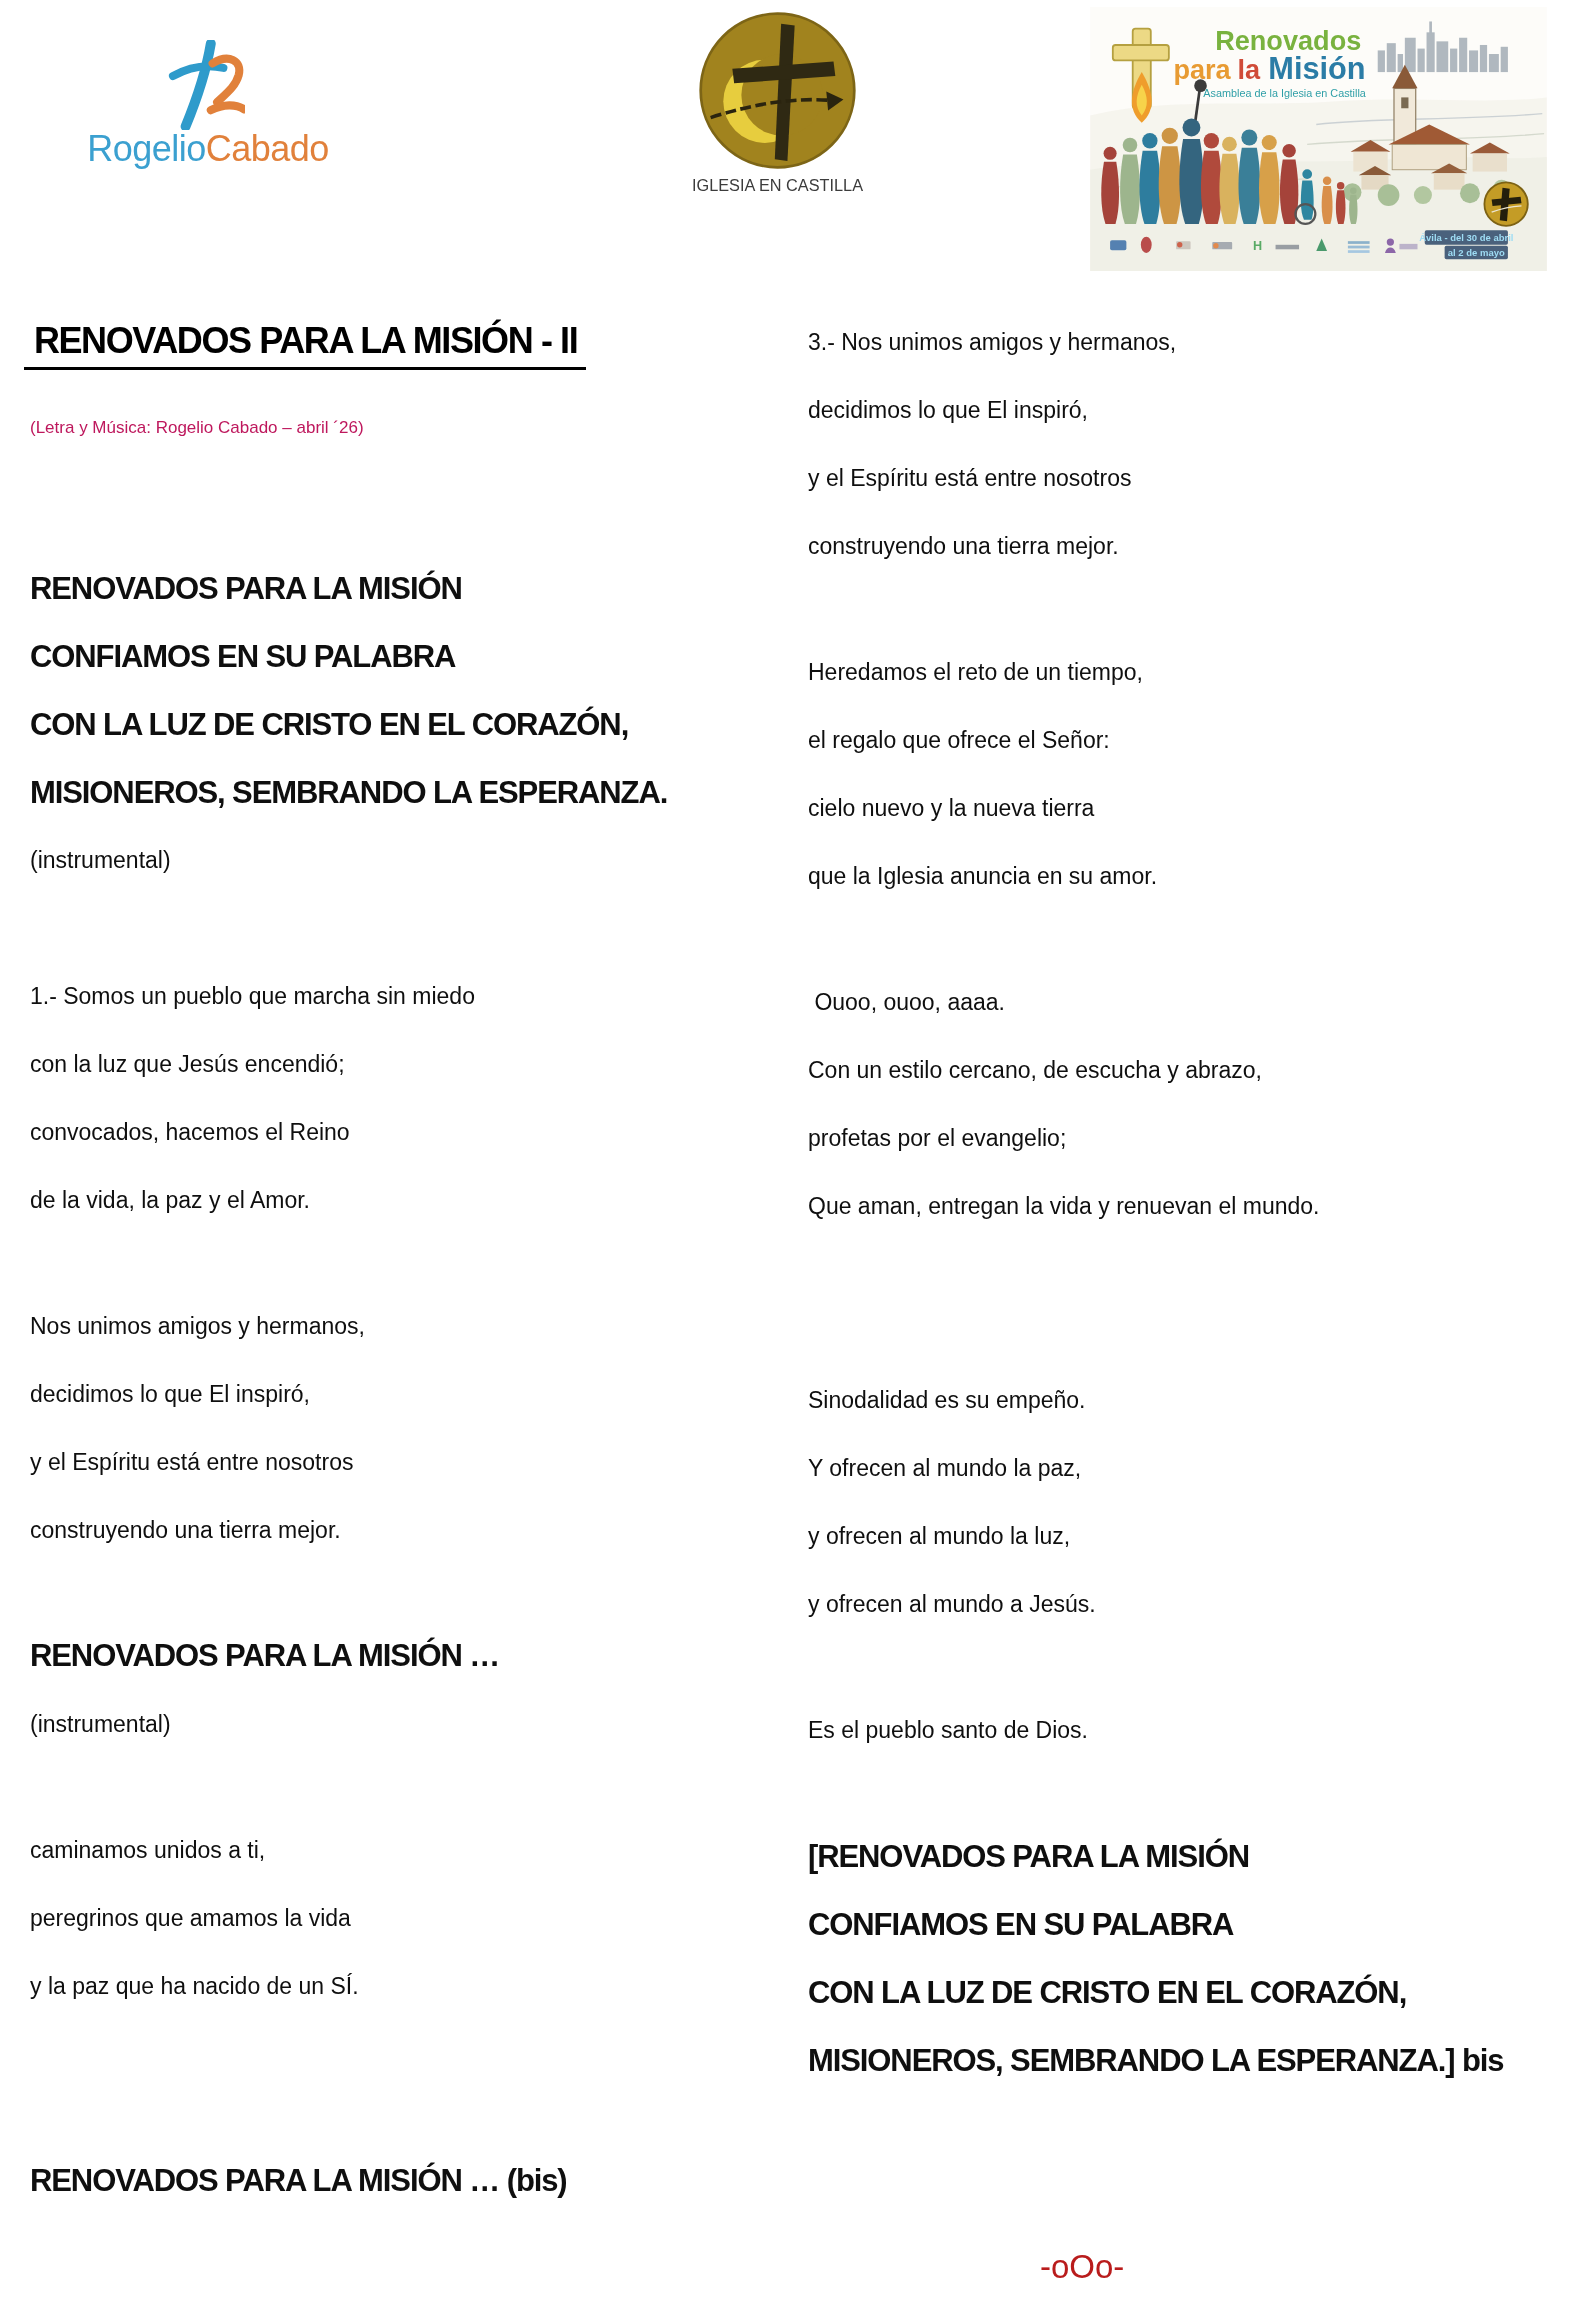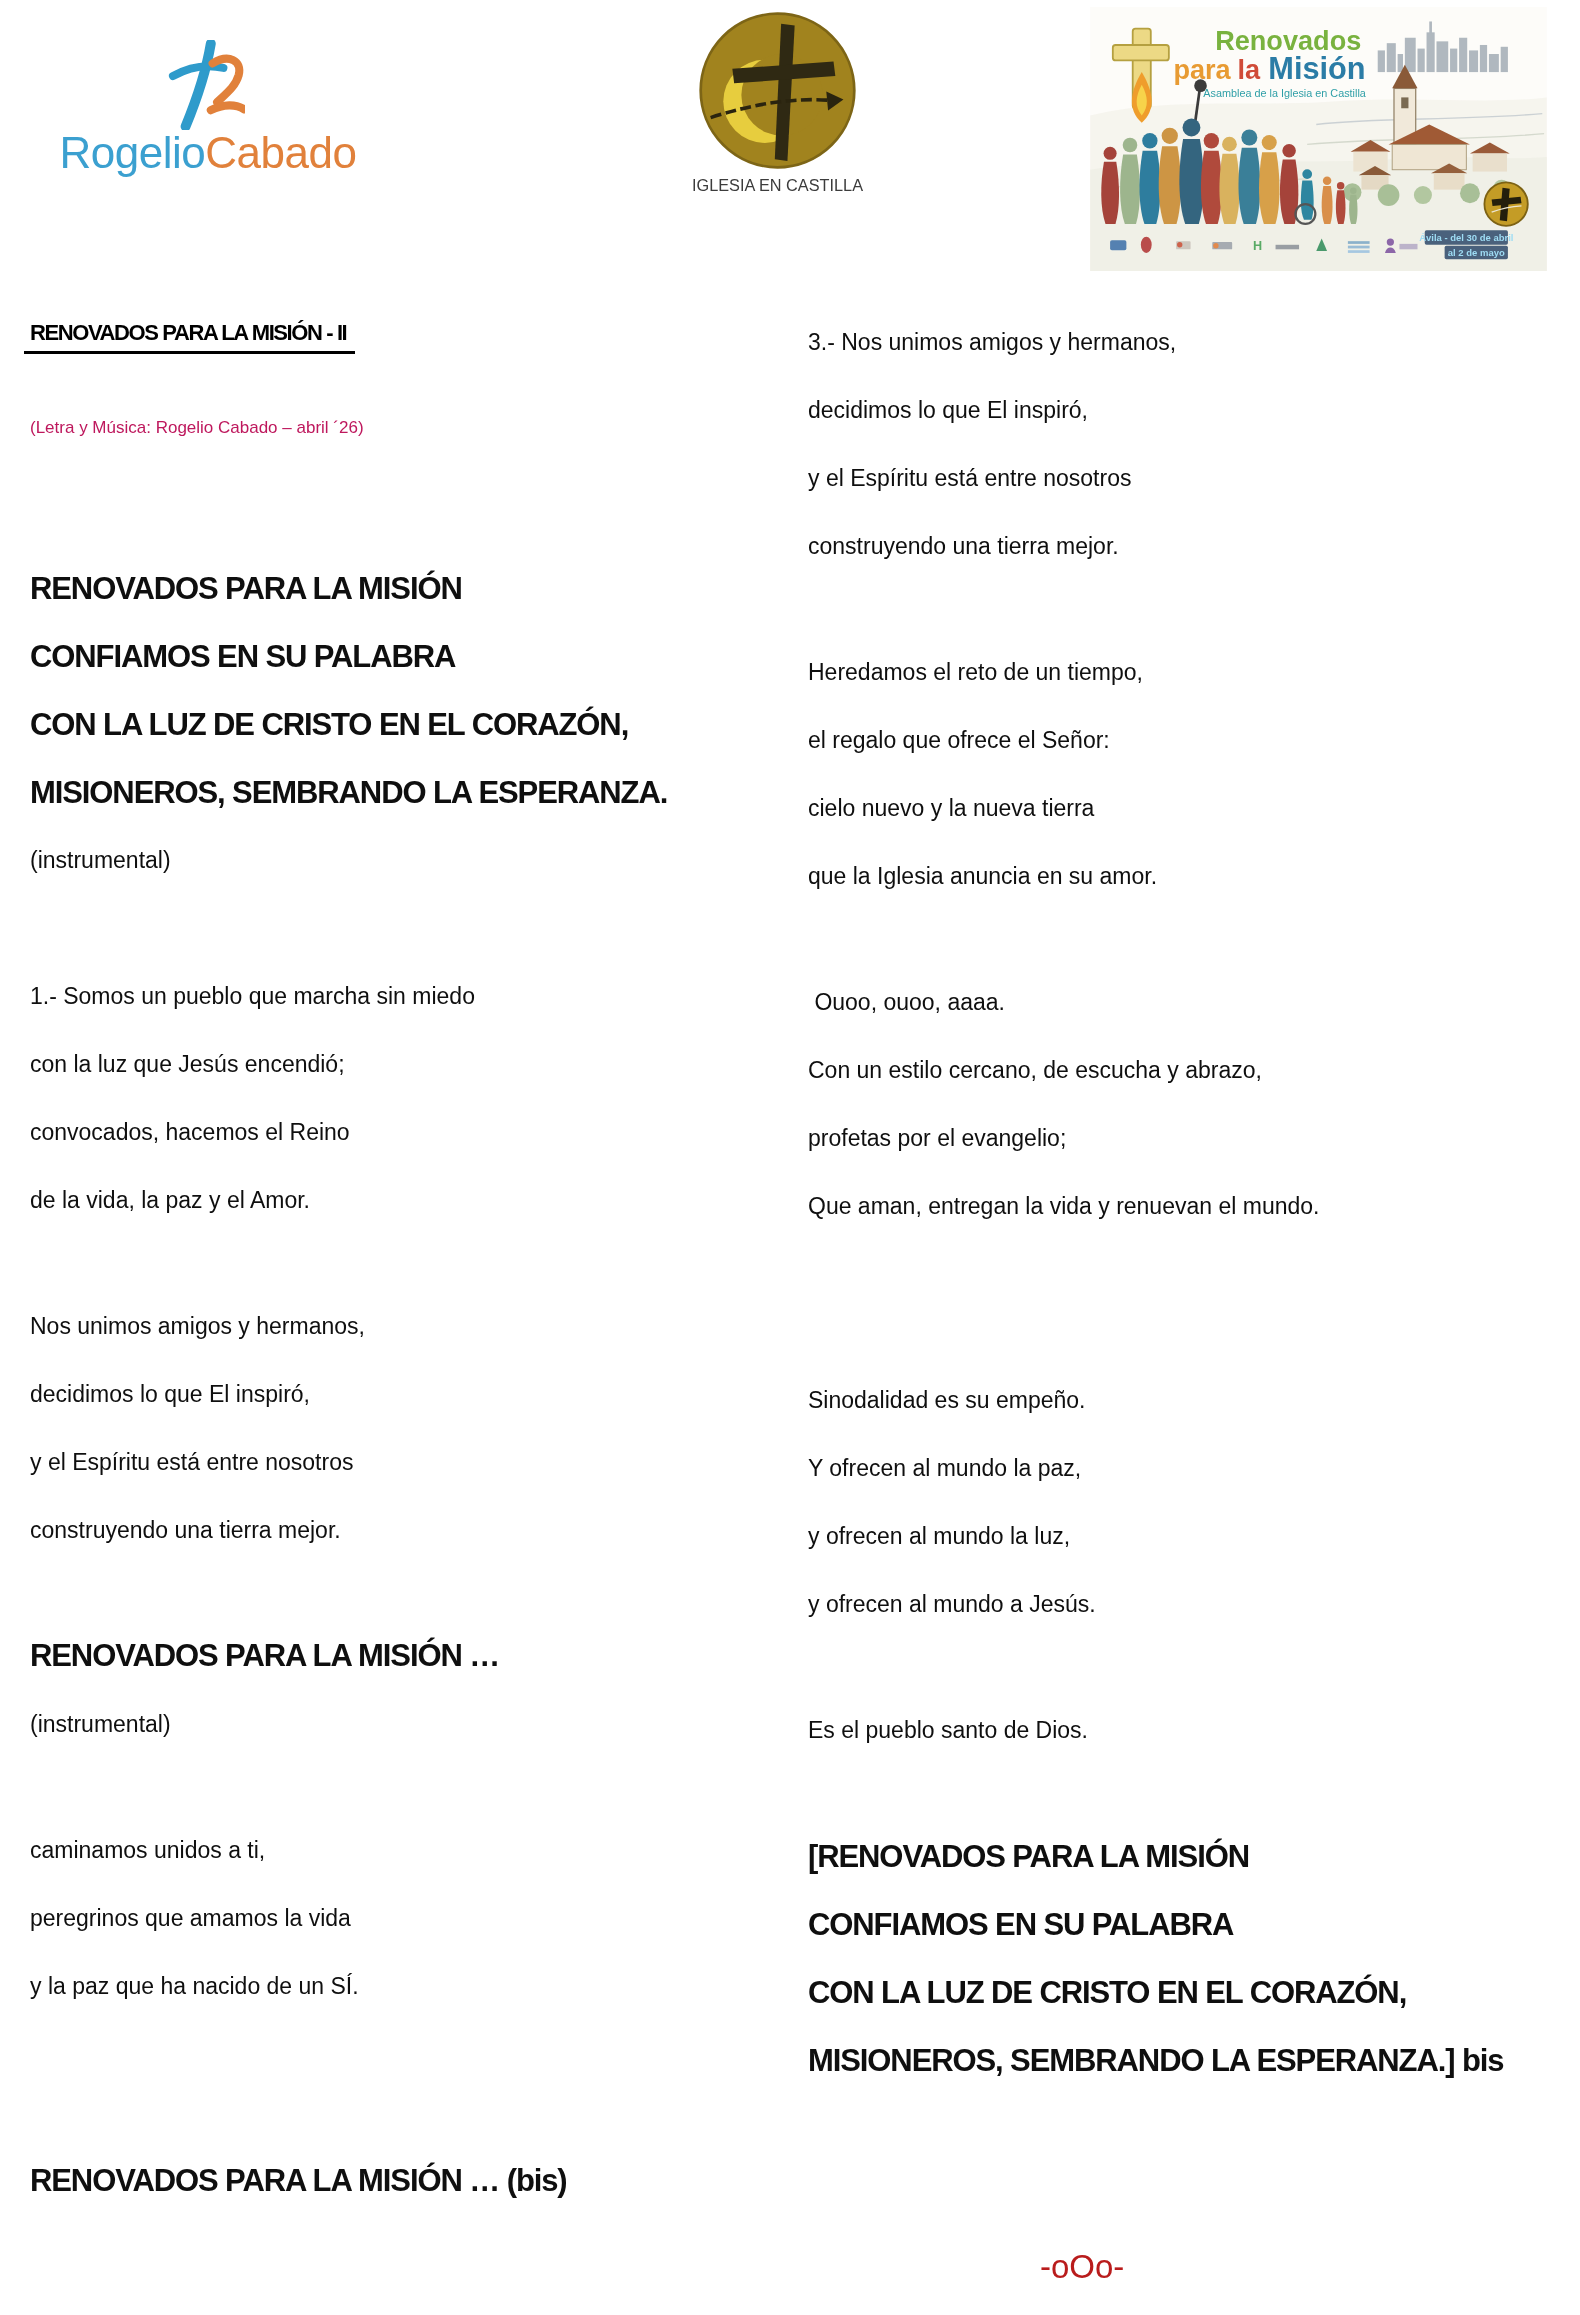--- a/index.html
+++ b/index.html
@@ -2,28 +2,28 @@
 <html style="font-size:14.5px"><head>
 <meta charset="utf-8">
 <style>
   html,body{margin:0;padding:0;background:#ffffff;}
   .page{position:relative;width:1580px;height:2316px;background:#ffffff;
         font-family:"Liberation Sans",sans-serif;color:#111;overflow:hidden;}
   .blk{position:absolute;}
   .ln{white-space:pre;font-size:23px;line-height:68px;color:#0f0f0f;}
   .ln.b{font-weight:bold;font-size:31px;letter-spacing:-1.1px;}
   .title-wrap{position:absolute;left:23.5px;top:318px;}
-  .doc-title{display:inline-block;font-weight:bold;font-size:22px;letter-spacing:-1.4px;
+  .doc-title{display:inline-block;font-weight:bold;font-size:36px;letter-spacing:-1.4px;
         white-space:pre;border-bottom:3.6px solid #000;padding:1.8px 9px 5.4px 1.8px;color:#000;}
   .credit{position:absolute;left:30px;top:418px;font-size:17px;white-space:pre;color:#be185d;}
   
   .rc-logo{position:absolute;left:54px;top:16.3px;width:308px;height:156px;}
   .rc-mono{position:absolute;left:101px;top:23.5px;}
   .rc-text{position:absolute;left:0;top:112px;width:100%;text-align:center;
-           font-size:44px;letter-spacing:-0.5px;white-space:pre;}
+           font-size:36px;letter-spacing:-0.5px;white-space:pre;}
   .rc-blue{color:#3ba0d0;}
   .rc-orange{color:#e1813b;}
   
   .ig-logo{position:absolute;left:689px;top:11px;width:177px;height:197px;}
   .ig-svg{position:absolute;left:9px;top:0;}
   .ig-caption{position:absolute;left:0;top:165px;width:100%;text-align:center;
               font-weight:normal;font-size:16.3px;color:#3c3c3c;letter-spacing:0;}
   
   .poster{position:absolute;left:1090px;top:7.2px;width:457px;height:264px;}
   .footer-mark{position:absolute;left:1040px;top:2233px;font-size:33px;line-height:68px;color:#b91c1c;}

